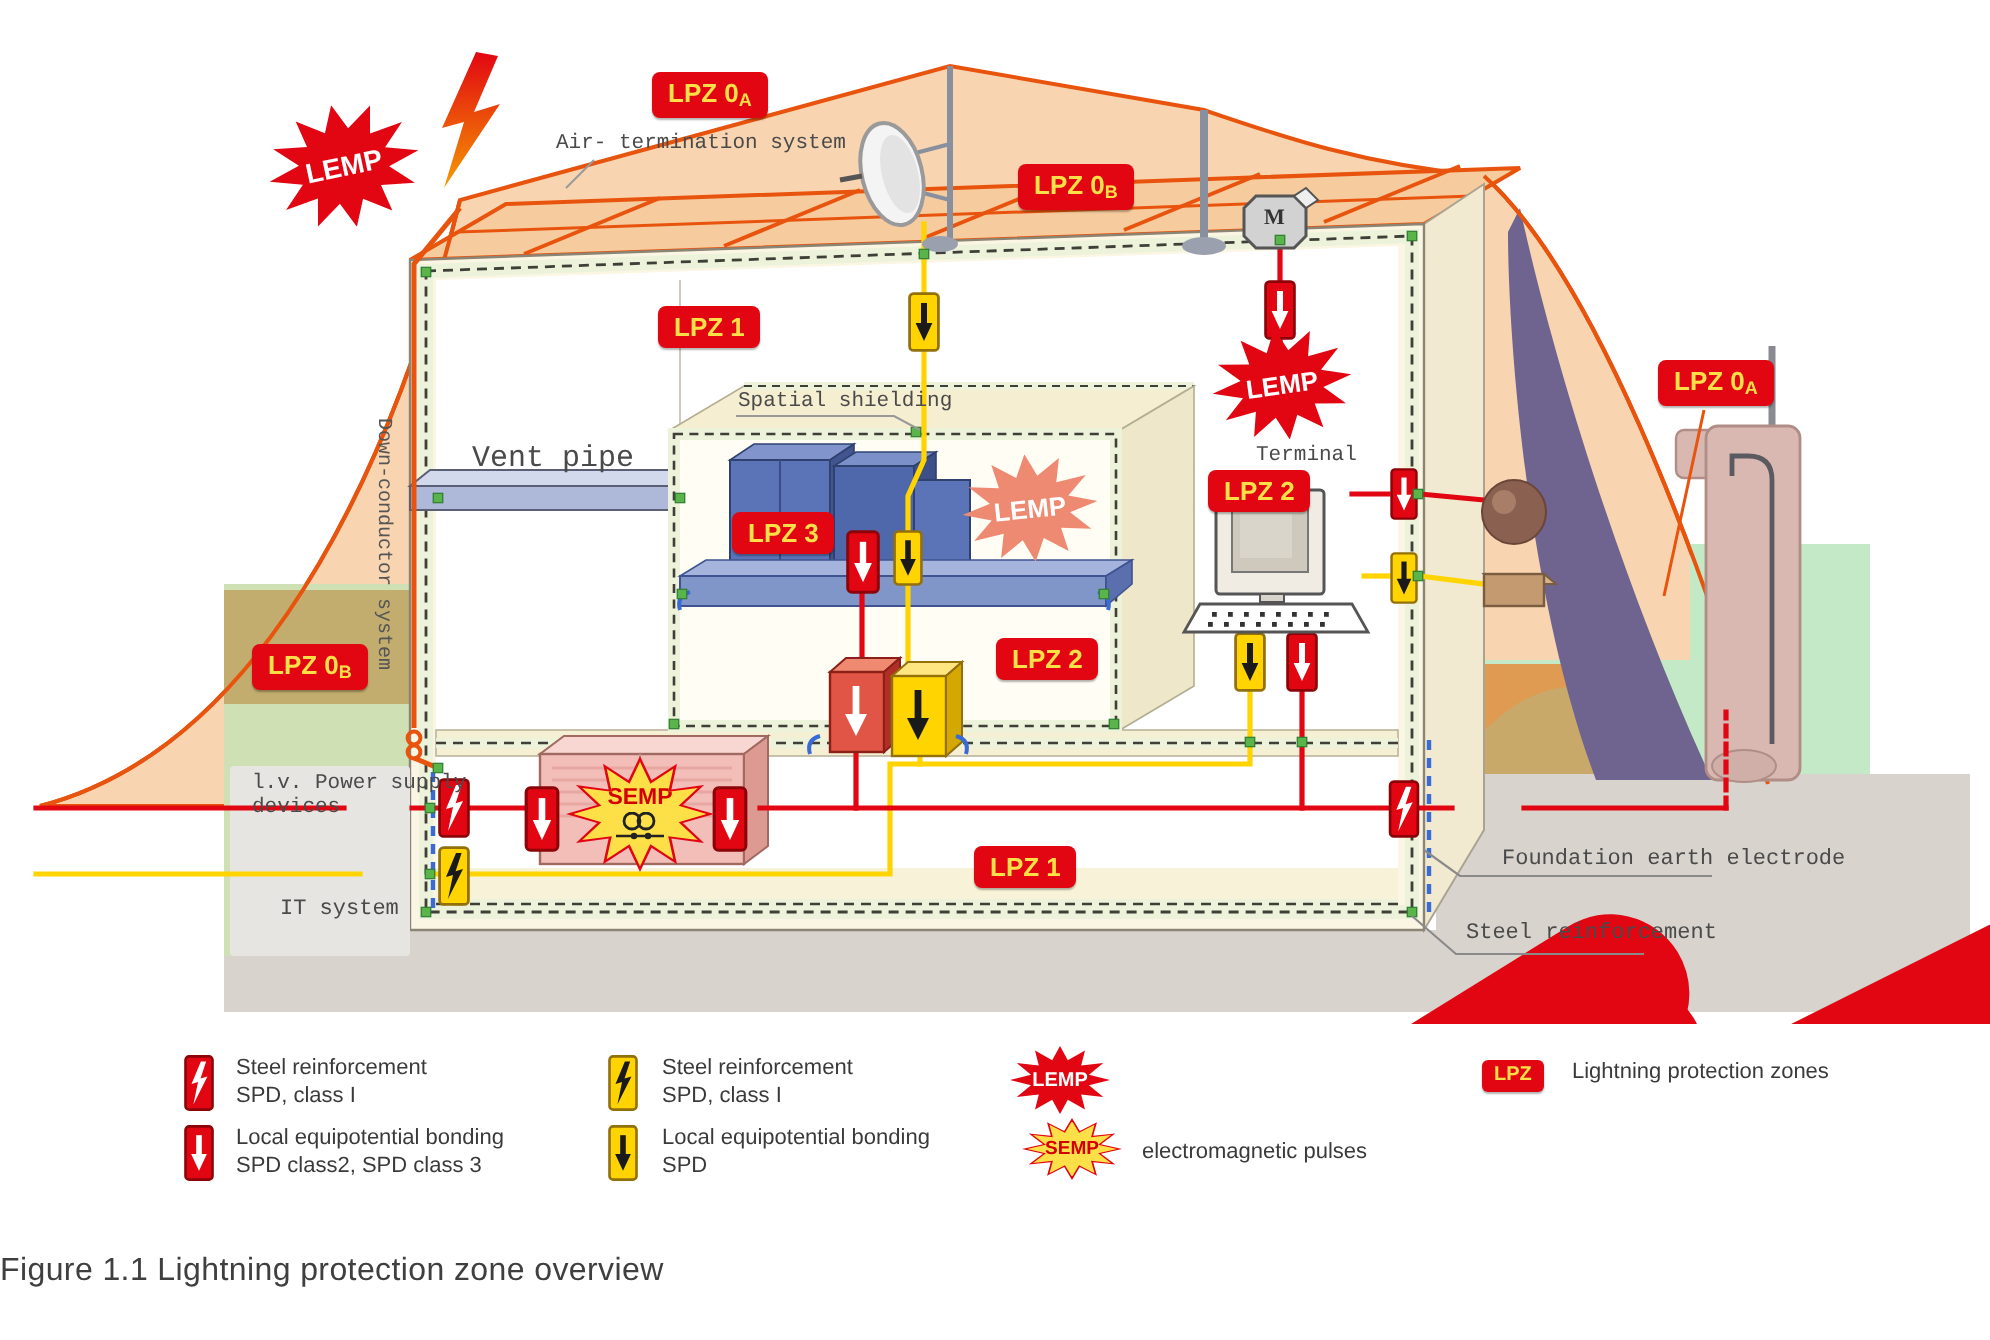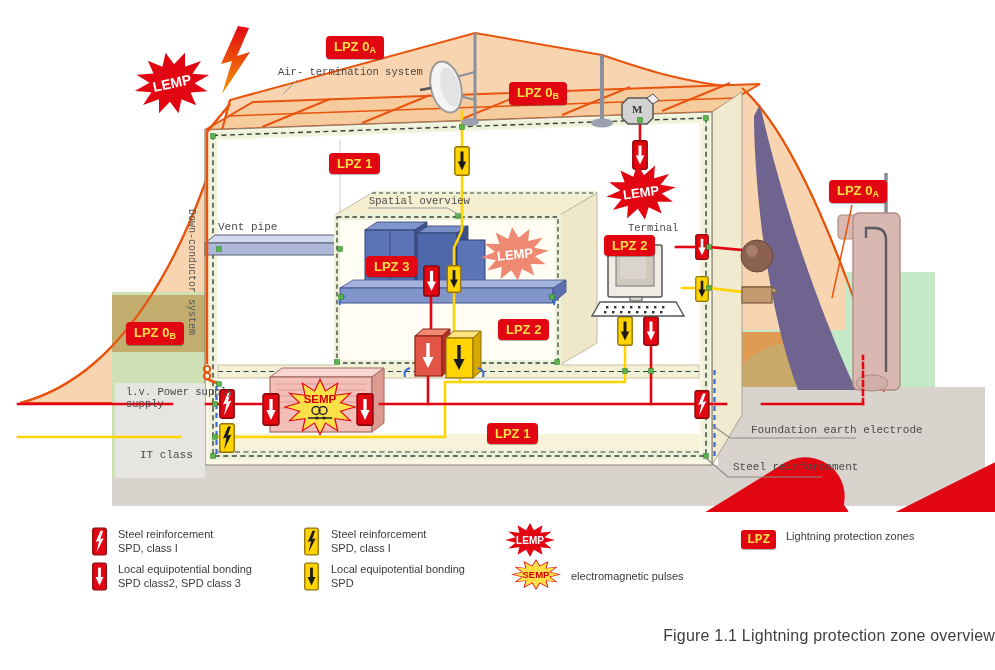--- a/index.html
+++ b/index.html
@@ -5,21 +5,21 @@
   html,body{margin:0;padding:0;background:#fff;}
   .stage{position:relative;width:995px;height:670px;background:#ffffff;overflow:hidden;
          font-family:"Liberation Sans",sans-serif;}
   svg.diagram{position:absolute;left:0;top:0;}
 
   
   .badge{position:absolute;background:#e20613;color:#fde047;font-weight:bold;font-size:13px;
          line-height:1;padding:4px 8px 4px 8px;border-radius:4px;white-space:nowrap;
          box-shadow:0 1px 1px rgba(0,0,0,.3);} 
   .badge .sub{font-size:9px;vertical-align:-2px;}
-  .badge.sm{font-size:13px;padding:3px 6px;border-radius:3px;font-family:Liberation Mono, monospace;}
+  .badge.sm{font-size:10px;padding:3px 6px;border-radius:3px;}
 
   
   .star{position:absolute;display:flex;align-items:center;justify-content:center;
         color:#fff;font-weight:bold;
         clip-path:polygon(50% 0%,57.8% 21%,75% 6.7%,71.2% 28.8%,93.3% 25%,79% 42.2%,
         100% 50%,79% 57.8%,93.3% 75%,71.2% 71.2%,75% 93.3%,57.8% 79%,50% 100%,42.2% 79%,
         25% 93.3%,28.8% 71.2%,6.7% 75%,21% 57.8%,0% 50%,21% 42.2%,6.7% 25%,28.8% 28.8%,
         25% 6.7%,42.2% 21%);}
   .star.red{background:#e20613;}
   .star.salmon{background:#ef8a72;}
@@ -32,21 +32,21 @@
   .semp-inner{width:90%;height:90%;display:flex;flex-direction:column;gap:1px;
         align-items:center;justify-content:center;background:#fde047;color:#d40000;
         font-weight:bold;
         clip-path:polygon(50% 0%,57.8% 21%,75% 6.7%,71.2% 28.8%,93.3% 25%,79% 42.2%,
         100% 50%,79% 57.8%,93.3% 75%,71.2% 71.2%,75% 93.3%,57.8% 79%,50% 100%,42.2% 79%,
         25% 93.3%,28.8% 71.2%,6.7% 75%,21% 57.8%,0% 50%,21% 42.2%,6.7% 25%,28.8% 28.8%,
         25% 6.7%,42.2% 21%);}
 
   .lbl{position:absolute;color:#4a4a4a;font-size:10.5px;line-height:1.15;white-space:nowrap;font-family:Liberation Mono, monospace;}
   .vert{writing-mode:vertical-rl;}
-  .caption{position:absolute;left:0;right:0;top:627px;text-align:right;font-size:16px;
+  .caption{position:absolute;left:0;right:0;top:627px;text-align:left;font-size:16px;
         color:#3f3f3f;letter-spacing:.2px;}
   .leg-txt{position:absolute;font-size:11px;color:#3a3a3a;line-height:1.25;white-space:nowrap;}
   .leg-ic{position:absolute;}
 </style>
 </head>
 <body>
 
 <div class="stage">
 
 <svg class="diagram" width="995" height="512" viewBox="0 0 995 512">
@@ -370,27 +370,27 @@
       <circle cx="18" cy="4.5" r="4" fill="none" stroke="#222" stroke-width="1.4"></circle>
       <line x1="3" y1="12" x2="27" y2="12" stroke="#222" stroke-width="1.3"></line>
       <circle cx="12" cy="12" r="1.6" fill="#222"></circle>
           <circle cx="19" cy="12" r="1.6" fill="#222"></circle>
     </svg>
   </div>
 </div>
 
 <div class="lbl" style="left:278px;top:66px">Air- termination system</div>
 <div class="lbl vert" style="left:185px;top:209px;height:120px;font-size:10px;color:#555">Down-conductor system</div>
-<div class="lbl" style="left:218px;top:221px;font-size:11px">Vent pipe</div>
-<div class="lbl" style="left:369px;top:195px">Spatial overview</div>
+<div class="lbl" style="left:236px;top:221px;font-size:15px">Vent pipe</div>
+<div class="lbl" style="left:369px;top:195px">Spatial shielding</div>
 <div class="lbl" style="left:628px;top:222px">Terminal</div>
 <div class="lbl" style="left:632px;top:103px;font-size:11px;font-weight:bold;color:#333;font-family:'Liberation Serif',serif">M</div>
 <div class="lbl" style="left:126px;top:386px">l.v. Power supply</div>
-<div class="lbl" style="left:126px;top:398px">supply</div>
-<div class="lbl" style="left:140px;top:449px;font-size:11px">IT class</div>
+<div class="lbl" style="left:126px;top:398px">devices</div>
+<div class="lbl" style="left:140px;top:449px;font-size:11px">IT system</div>
 <div class="lbl" style="left:751px;top:424px;font-size:11px">Foundation earth electrode</div>
 <div class="lbl" style="left:733px;top:461px;font-size:11px">Steel reinforcement</div>
 
 <svg class="leg-ic" style="left:92px;top:527px" width="15" height="29" viewBox="0 0 16 30">
   <rect x="0.8" y="0.8" width="14.4" height="28.4" rx="2" fill="#e20613" stroke="#8c0408" stroke-width="1.4"></rect>
   <polygon points="9,3.5 4,15.5 7.5,14.5 5,26.5 12.5,11.5 8.8,12.6 11.8,3.5" fill="#fff"></polygon>
 </svg>
 <div class="leg-txt" style="left:118px;top:528px">
   <div>Steel reinforcement</div>
   <div>SPD, class I</div>

